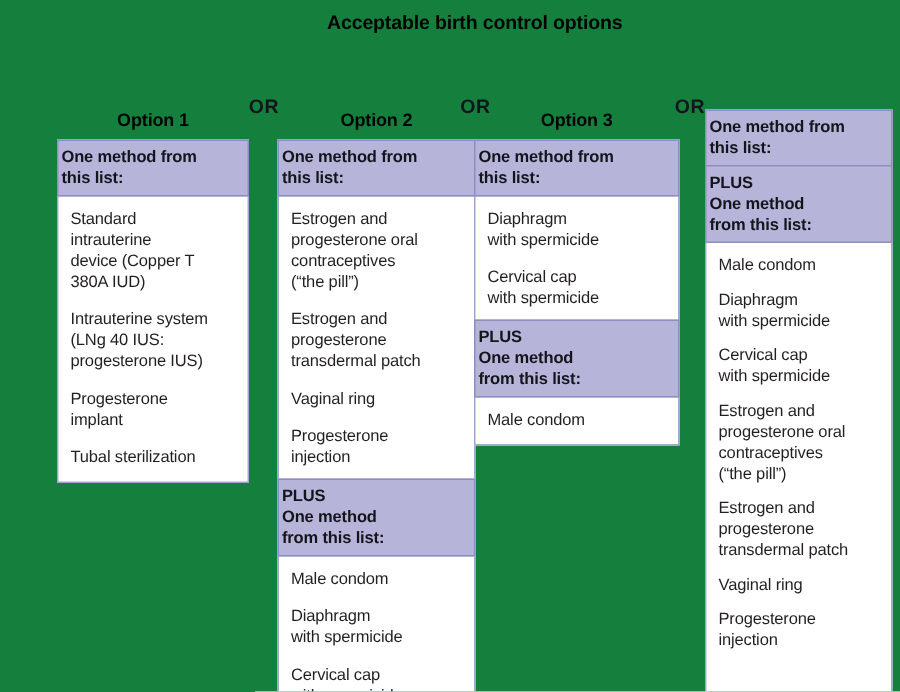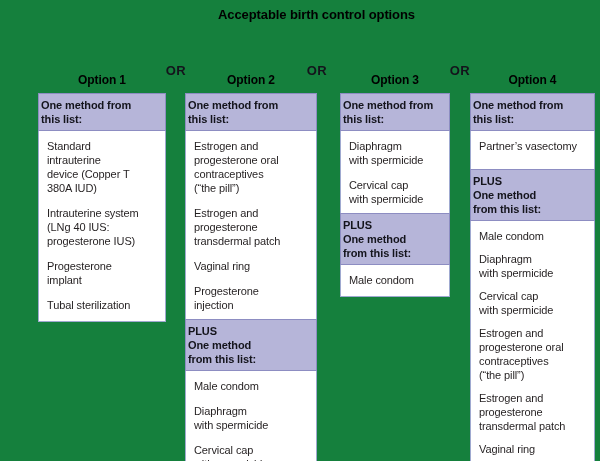--- a/index.html
+++ b/index.html
@@ -107,47 +107,43 @@
 from this list:</div>
           <div class="items">
             <div class="item">Male condom</div>
             <div class="item">Diaphragm
 with spermicide</div>
             <div class="item">Cervical cap
 with spermicide</div>
           </div>
         </div>
       </div>
-      <div class="column col-3" style="left: 340px; width: 110px;">
+      <div class="column col-3" style="left: 316px; width: 137px;">
         <div class="col-label">Option 3</div>
         <div class="box" style="min-height: 204px;">
           <div class="sec-header">One method from
 this list:</div>
           <div class="items">
             <div class="item">Diaphragm
 with spermicide</div>
             <div class="item">Cervical cap
 with spermicide</div>
           </div>
           <div class="sec-header">PLUS
 One method
 from this list:</div>
           <div class="items">
             <div class="item">Male condom</div>
           </div>
         </div>
       </div>
       <div class="column col-4" style="left: 470px; width: 125px;">
-        <div class="col-label">Option 4</div>
         <div class="box" style="min-height: 403px;">
           <div class="sec-header">One method from
 this list:</div>
-          <div class="items">
-            <div class="item">Partner’s vasectomy</div>
-          </div>
           <div class="sec-header">PLUS
 One method
 from this list:</div>
           <div class="items">
             <div class="item">Male condom</div>
             <div class="item">Diaphragm
 with spermicide</div>
             <div class="item">Cervical cap
 with spermicide</div>
             <div class="item">Estrogen and

